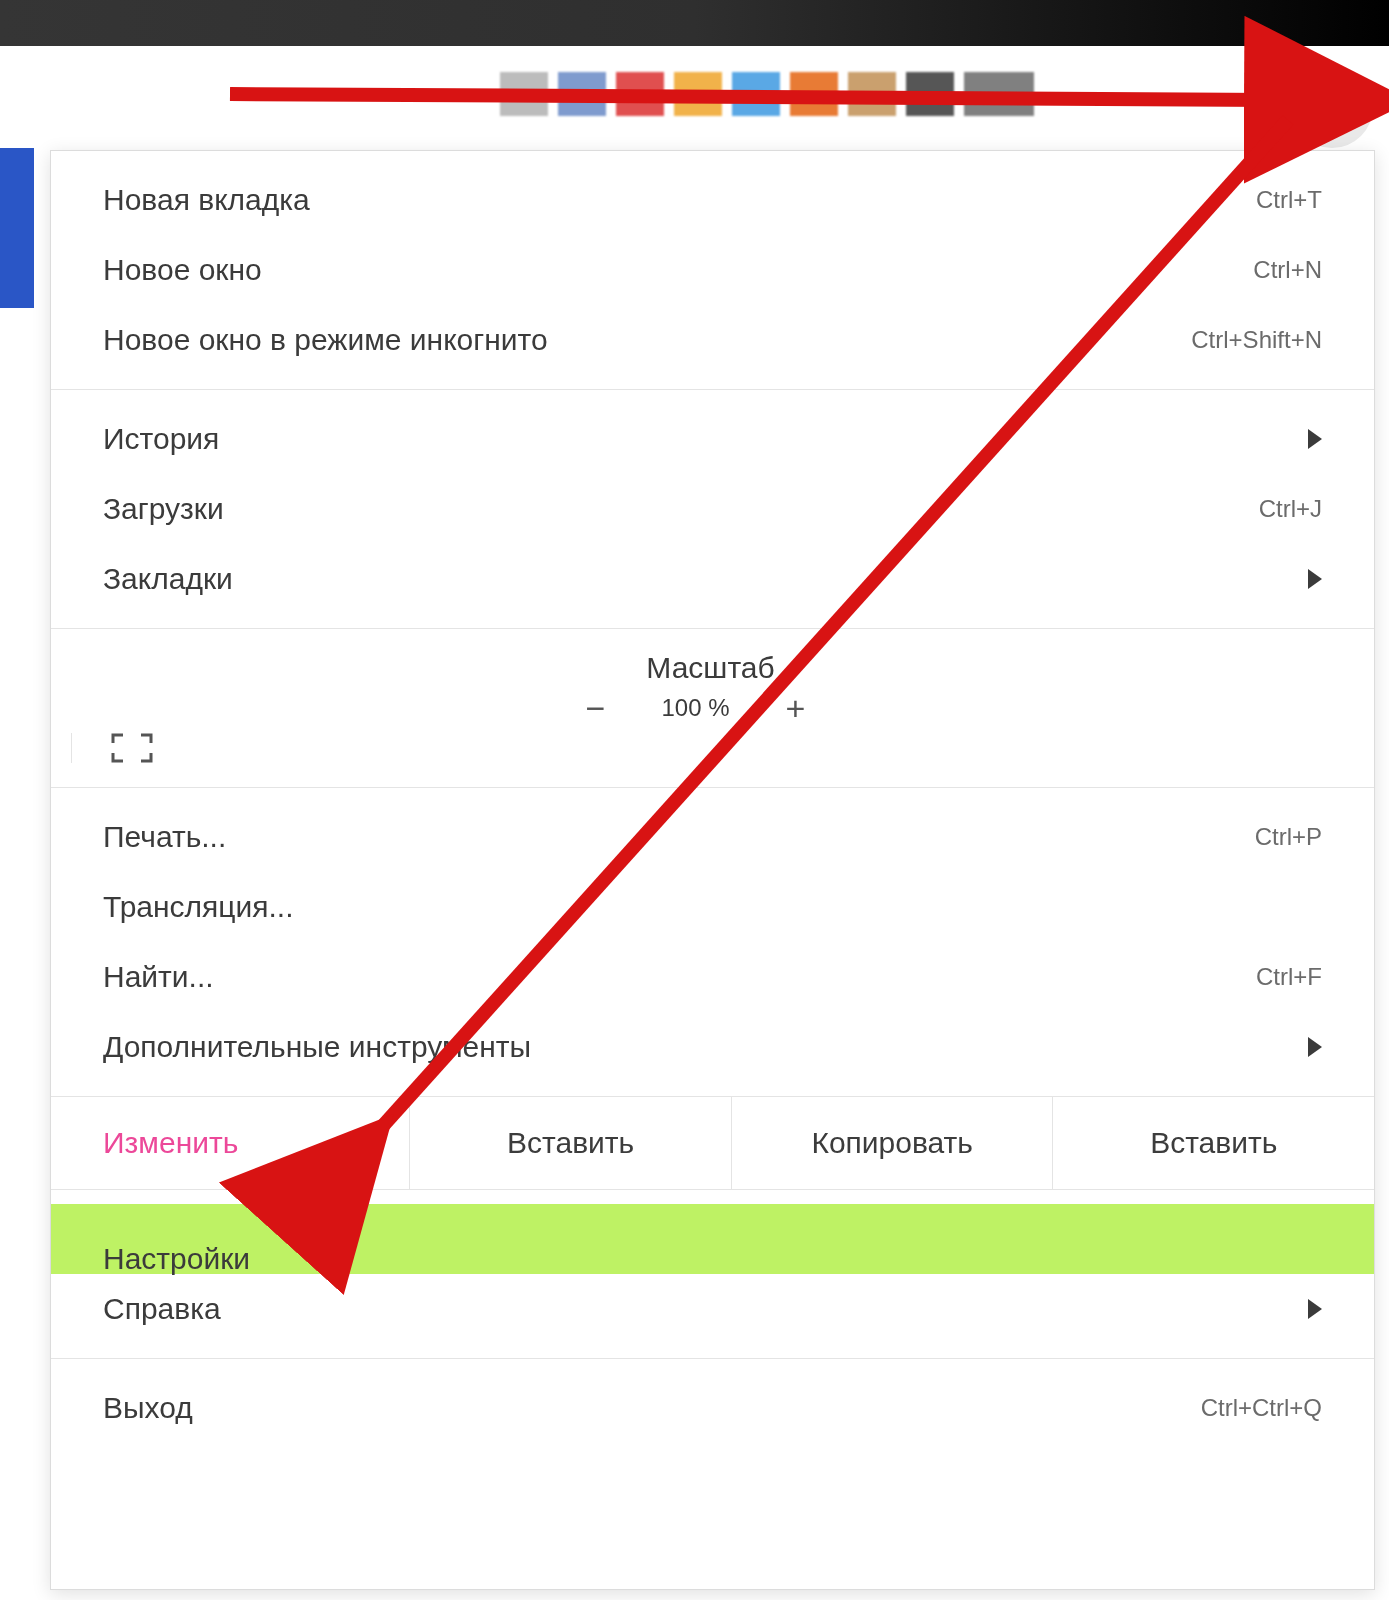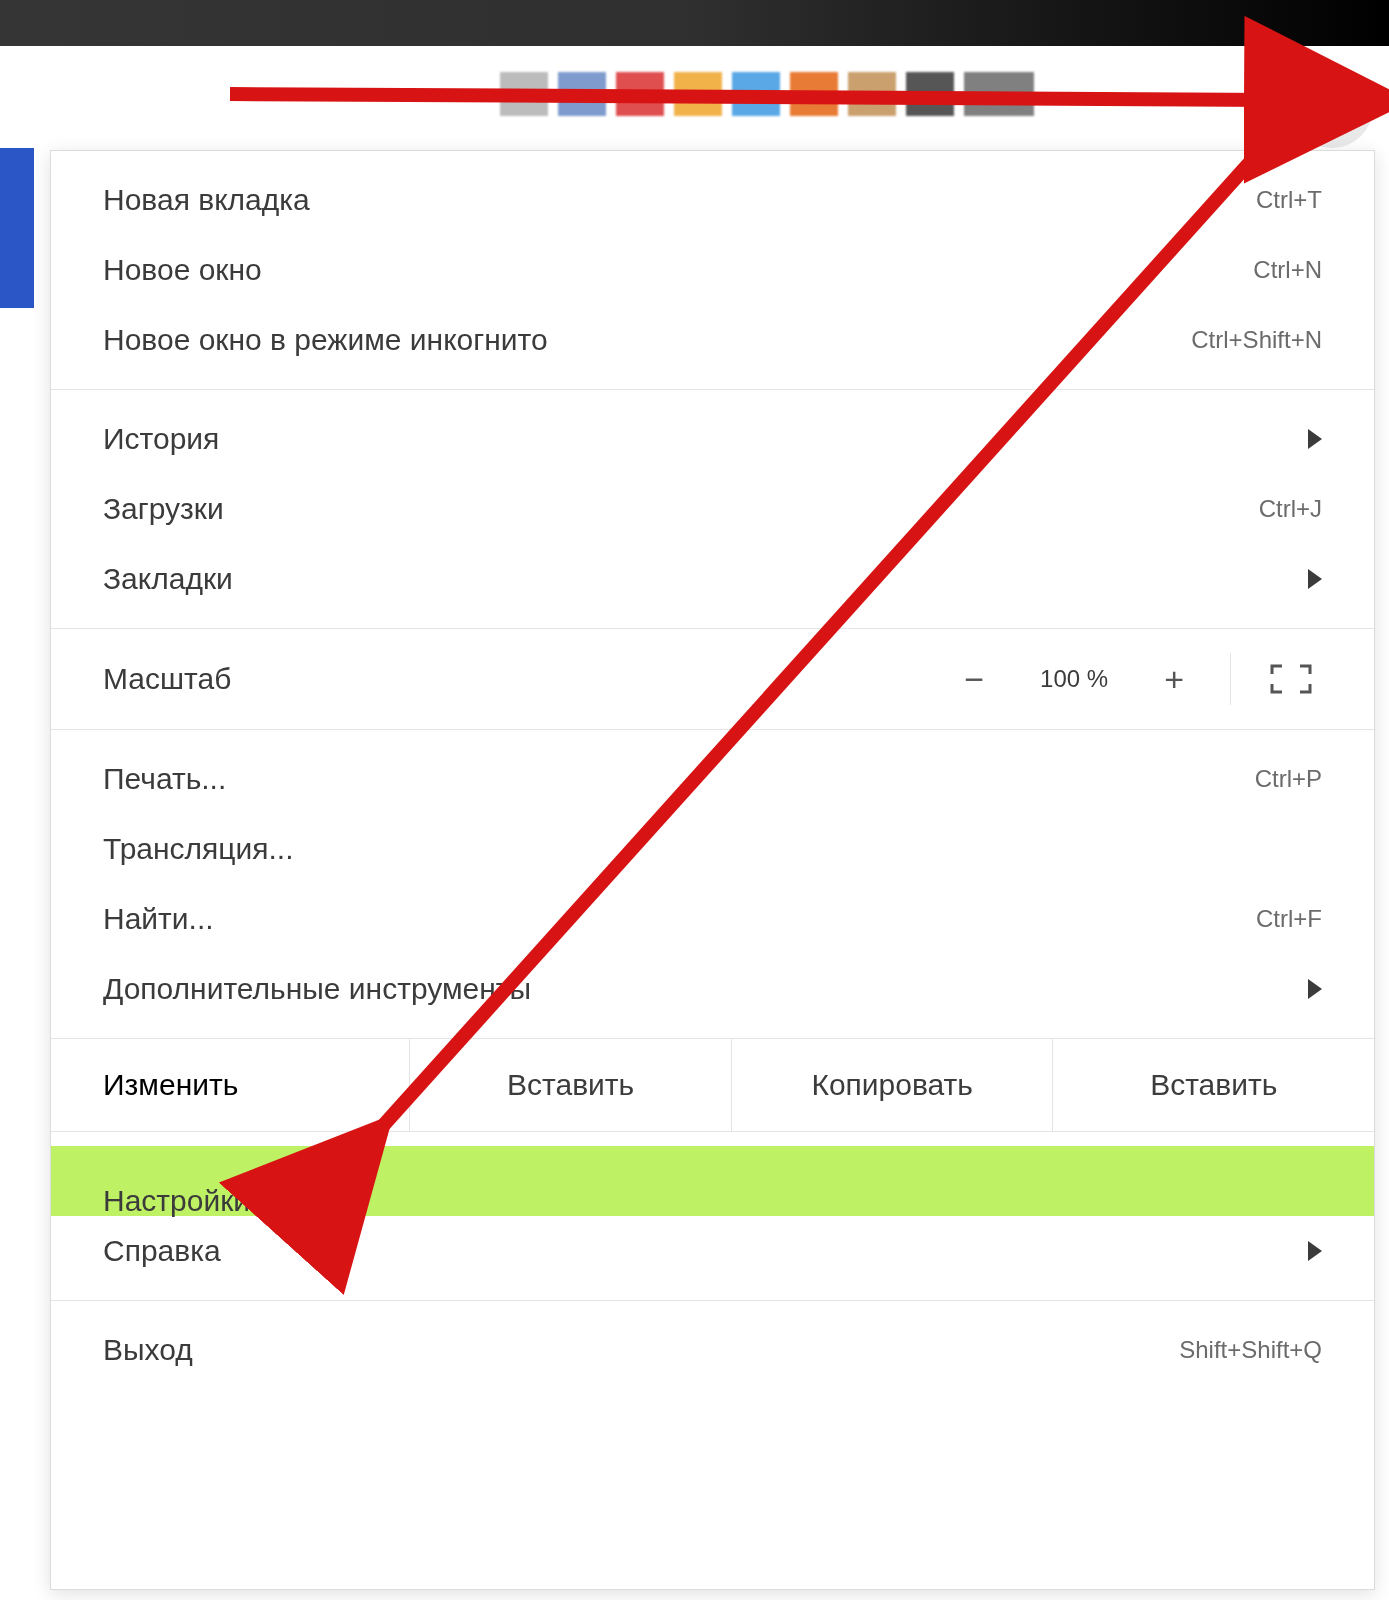--- a/index.html
+++ b/index.html
@@ -109,22 +109,23 @@
     display: inline-flex;
     align-items: center;
     margin-left: 8px;
   }
   .item.highlight { background: #bef264; align-items: flex-end; }
 
   
   .zoom-row {
     display: flex;
     align-items: center;
-    padding: 24px 24px 24px 52px;
+    padding: 24px 24px 24px 20px;
     min-height: 100px;
+    flex-direction: column;
   }
   .zoom-row .label { flex: 1; color: #3b3b3b; }
   .zoom-controls {
     display: flex;
     align-items: center;
     gap: 40px;
     margin-right: 30px;
   }
   .zoom-controls .sign {
     font-size: 34px;
@@ -146,21 +147,21 @@
   
   .edit-row {
     display: flex;
     align-items: stretch;
     min-height: 92px;
   }
   .edit-row .edit-label {
     padding: 0 52px;
     display: flex;
     align-items: center;
-    color: #000000;
+    color: #ec4899;
     flex: 1;
   }
   .edit-row .edit-btn {
     flex: 1.15;
     display: flex;
     align-items: center;
     justify-content: center;
     border-left: 1px solid #e4e4e4;
     cursor: pointer;
     padding: 0 14px;
@@ -304,21 +305,21 @@
       <span class="label">Справка</span>
       <span class="chev">
           <span class="tri"></span>
         </span>
     </div>
   </div>
 
   <div class="group">
     <div class="item">
       <span class="label">Выход</span>
-      <span class="shortcut">Shift+Shift+Q</span>
+      <span class="shortcut">Ctrl+Ctrl+Q</span>
     </div>
   </div>
 
 </div>
 
 <svg class="annotation" viewBox="0 0 1389 1600" preserveAspectRatio="none">
   <defs>
     <marker id="arrowhead-r" markerWidth="12" markerHeight="12" refX="2" refY="6" orient="auto">
       <path d="M0,0 L12,6 L0,12 Z" fill="#d81313"></path>
     </marker>

